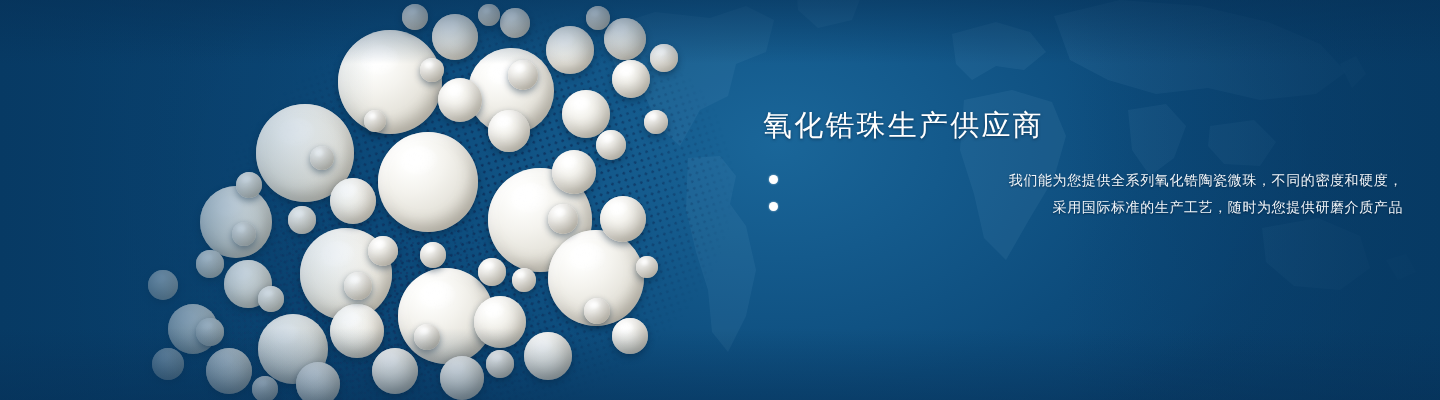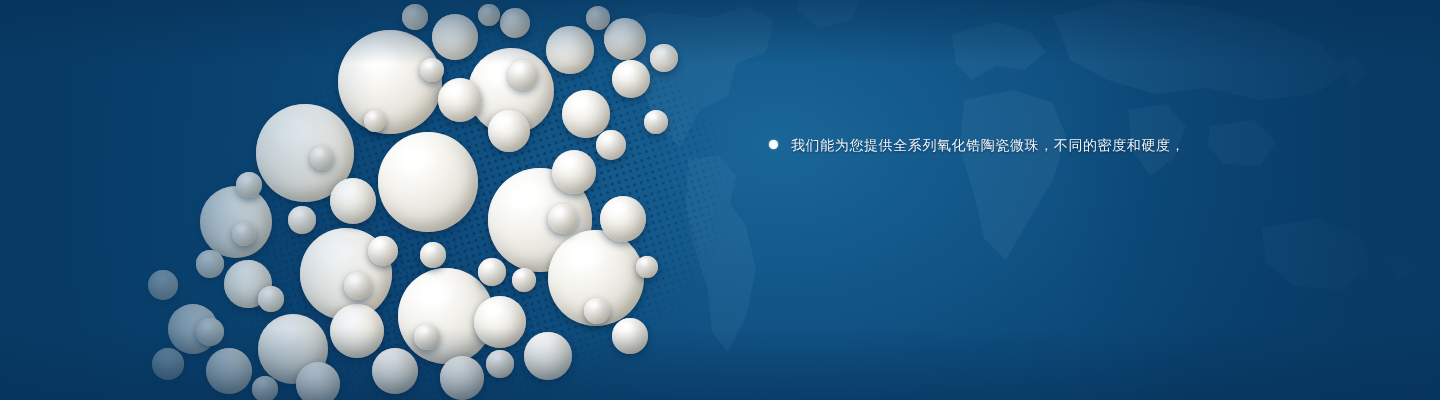--- a/index.html
+++ b/index.html
@@ -130,21 +130,21 @@
     text-shadow:0 1px 2px rgba(2,22,44,0.6);
   }
   .bullet .dot{
     position:absolute;
     left:6px; top:6px;
     width:9px; height:9px;
     border-radius:50%;
     background:#ffffff;
     box-shadow:0 0 2px rgba(255,255,255,0.7);
   }
-  .bullet .ln{ display:block; }
+  .bullet .ln{ display:block;text-align:right; }
 </style>
 </head>
 <body>
 
 <div class="banner">
 
   <div class="bg-base"></div>
 
   <div class="worldmap">
     <svg viewBox="0 0 900 460" xmlns="http://www.w3.org/2000/svg">
@@ -241,26 +241,31 @@
     <div class="bead" style="left:414px; top:324px; width:26px; height:26px;"></div>
     <div class="bead" style="left:486px; top:350px; width:28px; height:28px;"></div>
   </div>
 
   <div class="bg-vignette"></div>
   <div class="bg-leftfade"></div>
   <div class="bg-rightfade"></div>
   <div class="bg-topfade"></div>
 
   <div class="copy">
+    <div class="headline">氧化锆珠生产供应商</div>
 
     <ul class="bullets">
 
       <li class="bullet">
         <span class="dot"></span>
         <span class="ln">我们能为您提供全系列氧化锆陶瓷微珠，不同的密度和硬度，</span>
       </li>
 
 
+      <li class="bullet">
+        <span class="dot"></span>
+        <span class="ln">采用国际标准的生产工艺，随时为您提供研磨介质产品</span>
+      </li>
 
     </ul>
   </div>
 
 </div>
 
 </body></html>

